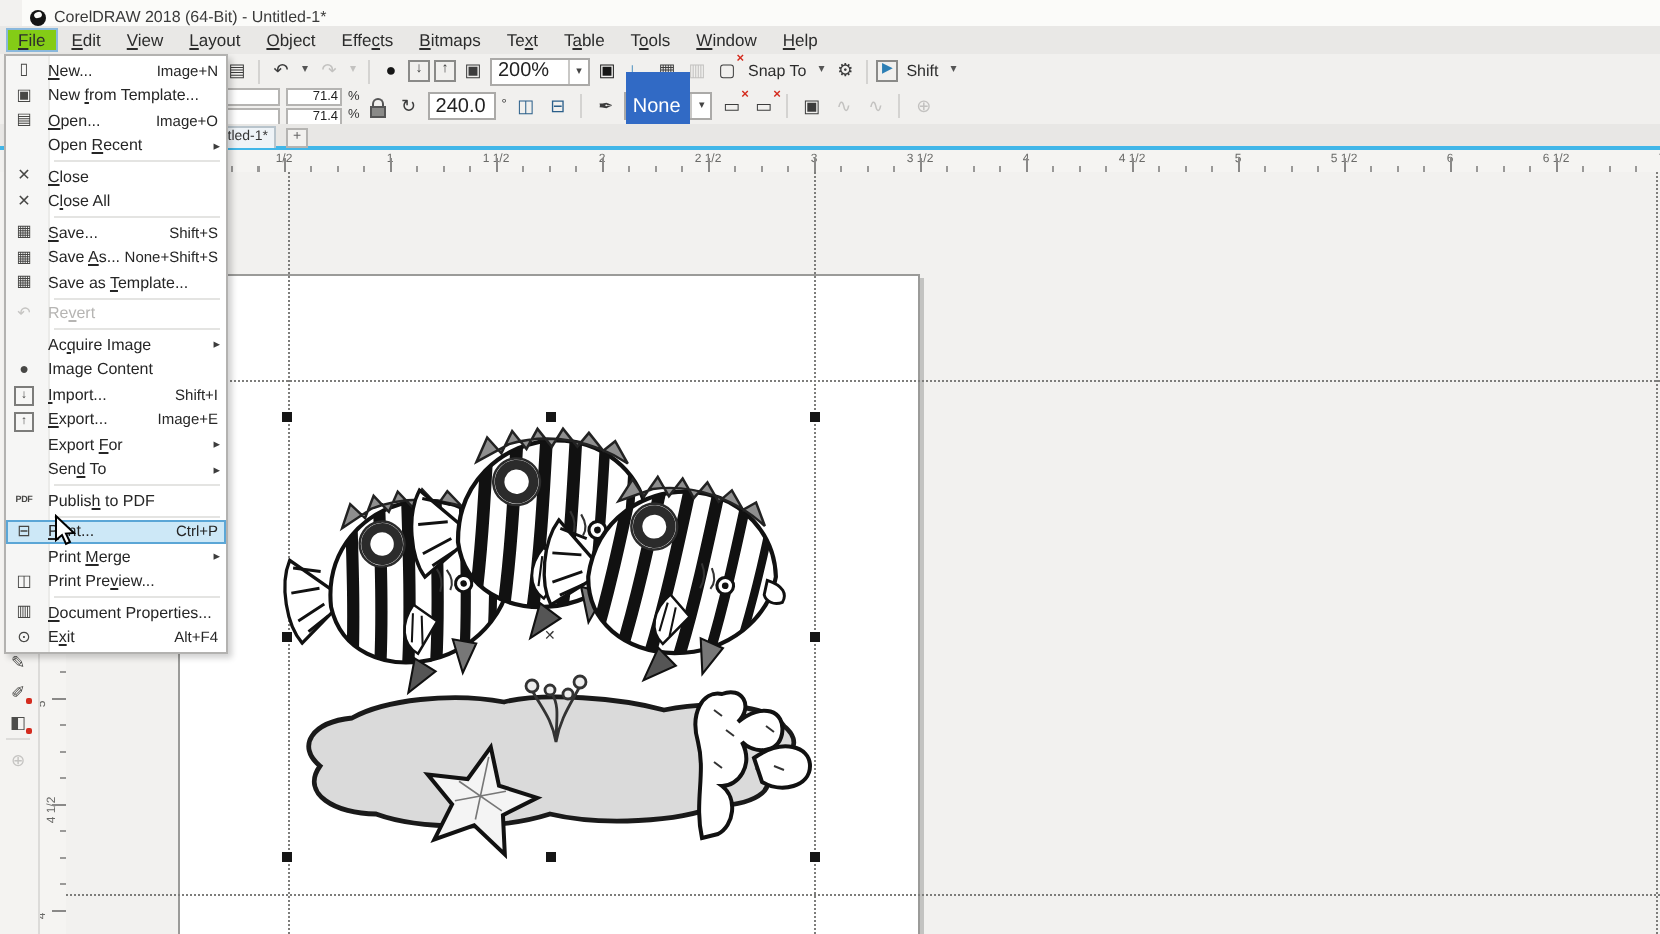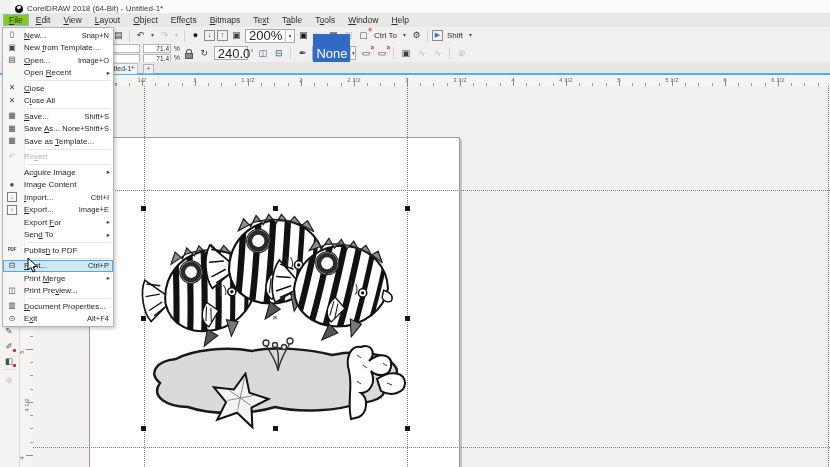--- a/index.html
+++ b/index.html
@@ -20,21 +20,21 @@
   .band-fill-propbar{position:absolute;left:0;top:44px;width:112px;height:18px;background:#f1f0ee;border-bottom:1px solid #d8d7d5;}
   .ic{width:13px;height:13px;line-height:13px;text-align:center;font-size:9px;color:#3c3c3c;position:relative;flex:0 0 auto;}
   .ic.small{font-size:7px;}
   .ic.dis{color:#c3c2c0;}
   .ic.blue{color:#2d7fb5;}
   .ic .badge{position:absolute;top:-2px;right:-2px;color:#d42b1e;font-size:6.5px;font-weight:bold;line-height:6px;}
   .dd{width:7px;height:13px;line-height:13px;font-size:6px;color:#555;text-align:center;flex:0 0 auto;}
   .dd.dis{color:#c3c2c0;}
   .tb-sep{width:1px;height:12px;background:#d4d3d1;margin:0 2px;flex:0 0 auto;}
   .combo{display:flex;align-items:center;background:#fff;border:1px solid #abaaa8;height:12px;flex:0 0 auto;}
-  .combo .val{font-size:13px;color:#222;padding:12px 3px;flex:1;white-space:nowrap;}
+  .combo .val{font-size:10px;color:#222;padding:12px 3px;flex:1;white-space:nowrap;}
   .combo .btn{width:9px;height:100%;border-left:1px solid #c9c8c6;font-size:5.5px;color:#444;text-align:center;line-height:12px;}
   .tb-label{font-size:8px;color:#2c2c2c;white-space:nowrap;padding:0 2px;}
   
   .pb-fieldcol{display:flex;flex-direction:column;gap:1px;flex:0 0 auto;}
   .pb-field{width:24px;height:7px;background:#fff;border:1px solid #b5b4b2;font-size:6.5px;line-height:7px;text-align:right;color:#222;padding:0 1px;}
   .pb-unit{font-size:6.5px;color:#333;line-height:8px;}
   .lock{width:8px;height:9px;position:relative;margin:0 2px;flex:0 0 auto;}
   .lock::before{content:"";position:absolute;left:1px;top:0;width:4px;height:4px;border:1px solid #555;border-bottom:none;border-radius:3px 3px 0 0;}
   .lock::after{content:"";position:absolute;left:0;top:4px;width:6px;height:4px;background:#8a8a88;border:1px solid #555;}
   
@@ -128,21 +128,21 @@
     <span class="ic">▣</span>
     <span class="combo" style="width:48px">
       <span class="val">200%</span>
       <span class="btn">▾</span>
     </span>
     <span class="ic" style="color:#161616">▣</span>
     <span class="ic blue">∟</span>
     <span class="ic">▦</span>
     <span class="ic dis">▥</span>
     <span class="ic"><span>▢</span><span class="badge">×</span></span>
-    <span class="tb-label">Ctrl To</span>
+    <span class="tb-label">Snap To</span>
     <span class="dd">▾</span>
     <span class="ic">⚙</span>
     <span class="tb-sep"></span>
     <span class="ic small" style="border:1px solid #8a8a88;width:9px;height:9px;line-height:8px;color:#2d7fb5">▶</span>
     <span class="tb-label">Shift</span>
     <span class="dd">▾</span>
   </div>
 
   <div id="propbar">
     <span class="pb-fieldcol">
@@ -292,21 +292,21 @@
   <div class="handle" style="left:273px;top:426px"></div>
   <div class="handle" style="left:405px;top:426px"></div>
   <div id="sel-center">✕</div>
 
   <div id="file-menu">
     <div class="gutter"></div>
     <div id="file-menu-items">
         <div class="menu-item">
           <span class="mi-icon">▯</span>
           <span class="mi-label"><u>N</u>ew...</span>
-          <span class="mi-right">Snap+N</span>
+          <span class="mi-right">Image+N</span>
         </div>
         <div class="menu-item">
           <span class="mi-icon">▣</span>
           <span class="mi-label">New <u>f</u>rom Template...</span>
         </div>
         <div class="menu-item">
           <span class="mi-icon">▤</span>
           <span class="mi-label"><u>O</u>pen...</span>
           <span class="mi-right">Image+O</span>
         </div>
@@ -350,21 +350,21 @@
           <span class="mi-label">Ac<u>q</u>uire Image</span>
           <span class="mi-arrow">▸</span>
         </div>
         <div class="menu-item">
           <span class="mi-icon">●</span>
           <span class="mi-label">Image Content</span>
         </div>
         <div class="menu-item">
           <span class="mi-icon boxed"><span>↓</span></span>
           <span class="mi-label"><u>I</u>mport...</span>
-          <span class="mi-right">Ctrl+I</span>
+          <span class="mi-right">Shift+I</span>
         </div>
         <div class="menu-item">
           <span class="mi-icon boxed"><span>↑</span></span>
           <span class="mi-label"><u>E</u>xport...</span>
           <span class="mi-right">Image+E</span>
         </div>
         <div class="menu-item">
           <span class="mi-icon"></span>
           <span class="mi-label">Export <u>F</u>or</span>
           <span class="mi-arrow">▸</span>

